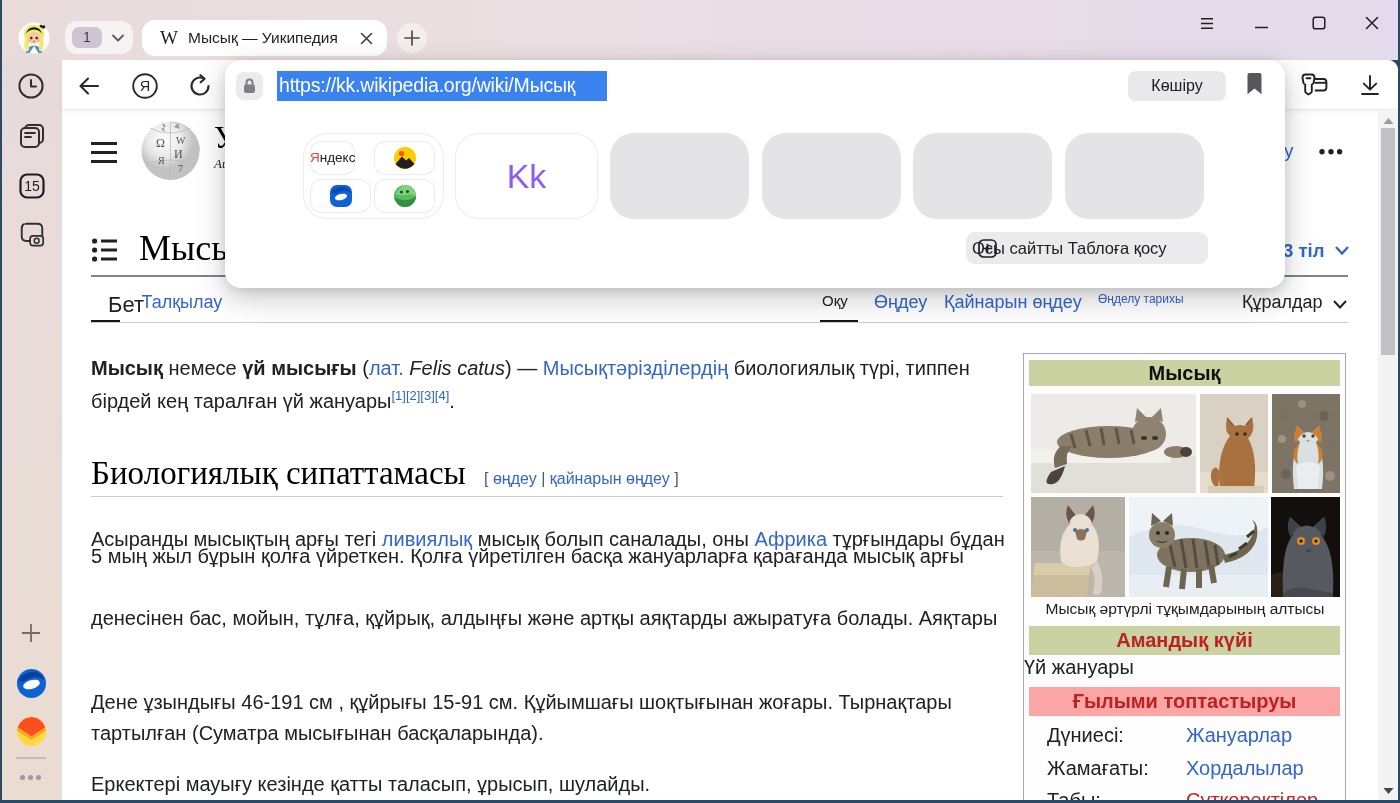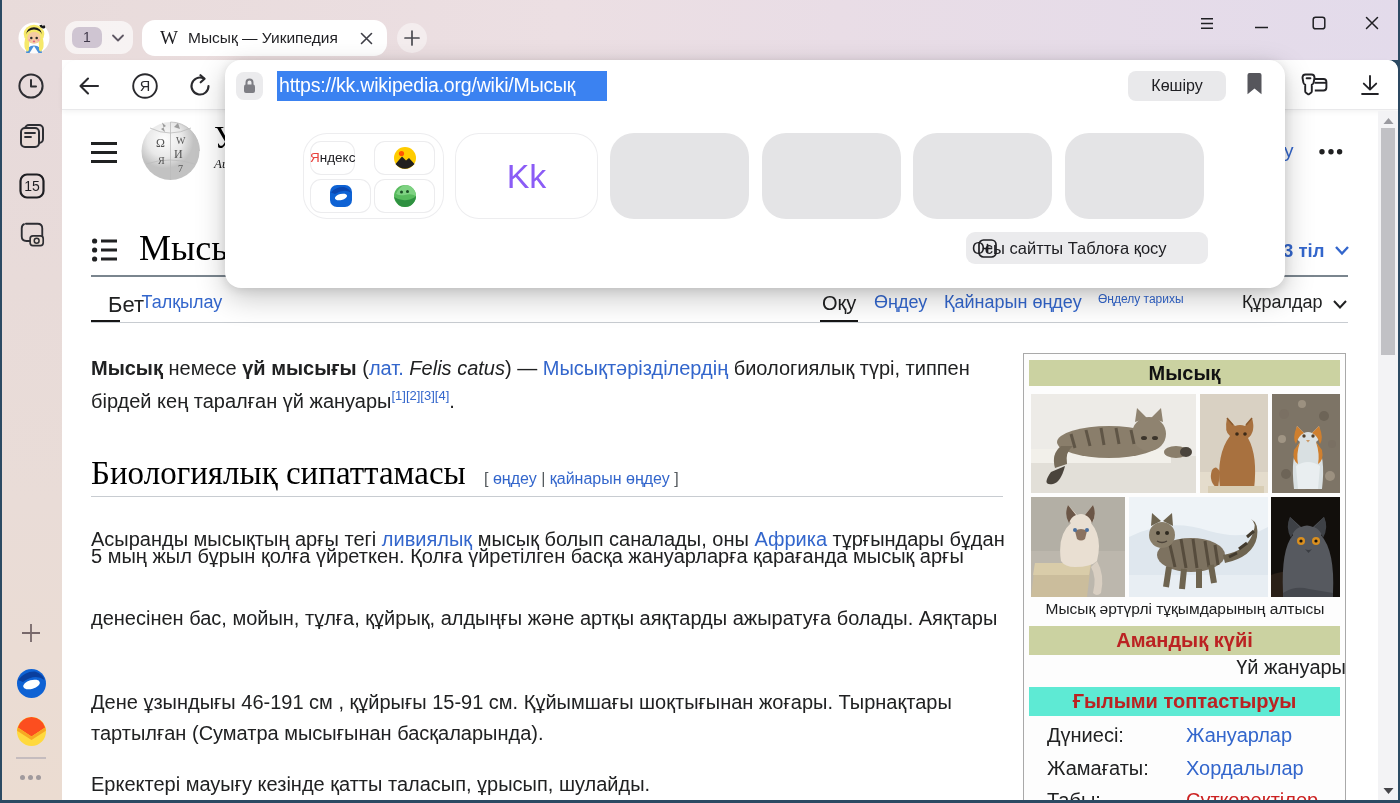--- a/index.html
+++ b/index.html
@@ -205,21 +205,21 @@
         <circle cx="2.6" cy="21" r="2.6" fill="#202122"></circle>
       <path d="M9 3 H25 M9 12 H25 M9 21 H25" stroke="#202122" stroke-width="3.2"></path>
     </svg>
     <div class="abs" style="left:77px;top:170px;font-family:'Liberation Serif',serif;font-size:36px;line-height:36px;color:#000;">Мысық</div>
     <div class="abs" style="left:29px;top:215px;width:1257px;height:1.5px;background:#7a858e;"></div>
 
     <div class="abs wtxt" style="left:46px;top:231.7px;font-size:22px;text-align:right;">Бет</div>
     <div class="abs wtxt blue" style="left:79.5px;top:231.7px;font-size:18px;">Талқылау</div>
     <div class="abs" style="left:29px;top:259.8px;width:29px;height:2.6px;background:#161616;"></div>
     <div class="abs" style="left:29px;top:261.5px;width:1257px;height:1.2px;background:#c8ccd1;"></div>
-    <div class="abs wtxt" style="left:760px;top:231.7px;font-size:20px;">Оқу</div>
+    <div class="abs wtxt" style="left:760px;top:231.7px;font-size:15px;">Оқу</div>
     <div class="abs" style="left:758px;top:259.8px;width:38px;height:2.6px;background:#161616;"></div>
     <div class="abs wtxt blue" style="left:812px;top:231.7px;font-size:18px;">Өңдеу</div>
     <div class="abs wtxt blue" style="left:882px;top:231.7px;font-size:18px;">Қайнарын өңдеу</div>
     <div class="abs wtxt blue" style="left:1036px;top:231.7px;font-size:12px;">Өңделу тарихы</div>
     <div class="abs wtxt" style="left:1180px;top:231.7px;font-size:18px;">Құралдар</div>
     <svg class="abs" style="left:1270px;top:239px" width="16" height="11" viewBox="0 0 16 11">
         <path d="M2 2 L8 8.5 L14 2" stroke="#202122" stroke-width="2" fill="none"></path>
       </svg>
     <div class="abs wtxt blue" style="left:1221px;top:179.5px;font-size:18.5px;font-weight:bold;">3 тіл</div>
     <svg class="abs" style="left:1272px;top:185px" width="16" height="11" viewBox="0 0 16 11">
@@ -322,22 +322,22 @@
         <path d="M19 20 L29 30 Q22 33 20 41 Q14 30 19 20 Z M53 20 L43 30 Q50 33 52 41 Q58 30 53 20 Z" fill="#3e4146"></path>
         <circle cx="30" cy="44" r="4" fill="#d98f1f"></circle>
           <circle cx="45" cy="44" r="4" fill="#d98f1f"></circle>
         <circle cx="30" cy="44" r="1.6" fill="#17130e"></circle>
           <circle cx="45" cy="44" r="1.6" fill="#17130e"></circle>
         <path d="M34 52 Q37.5 54 41 52 L37.5 56 Z" fill="#3a3d42"></path>
         <path d="M12 96 Q24 88 38 92 L62 96 L62 100 L12 100 Z" fill="#45484e"></path>
       </svg>
       <div class="abs" style="left:0;top:246px;width:322px;text-align:center;font-size:15.5px;color:#202122;">Мысық әртүрлі тұқымдарының алтысы</div>
       <div class="abs" style="left:5px;top:271.5px;width:311px;height:29px;background:#cbd2a1;text-align:center;font-size:20px;font-weight:bold;color:#b22;line-height:29px;">Амандық күйі</div>
-      <div class="abs" style="left:0;top:302px;width:322px;text-align:right;font-size:20px;color:#202122;">Үй жануары</div>
-      <div class="abs" style="left:5px;top:333px;width:311px;height:29px;background:#5eead4;text-align:center;font-size:20px;font-weight:bold;color:#b22;line-height:29px;">Ғылыми топтастыруы</div>
+      <div class="abs" style="left:0;top:302px;width:322px;text-align:left;font-size:20px;color:#202122;">Үй жануары</div>
+      <div class="abs" style="left:5px;top:333px;width:311px;height:29px;background:#fca5a5;text-align:center;font-size:20px;font-weight:bold;color:#b22;line-height:29px;">Ғылыми топтастыруы</div>
       <div class="abs" style="left:23px;top:370px;font-size:20px;color:#202122;">Дүниесі:</div>
       <div class="abs blue" style="left:162px;top:370px;font-size:20px;">Жануарлар</div>
       <div class="abs" style="left:23px;top:403px;font-size:20px;color:#202122;">Жамағаты:</div>
       <div class="abs blue" style="left:162px;top:403px;font-size:20px;">Хордалылар</div>
       <div class="abs" style="left:23px;top:435px;font-size:20px;color:#202122;">Табы:</div>
       <div class="abs redl" style="left:162px;top:435px;font-size:20px;">Сүтқоректілер</div>
     </div>
   </div>
   <div class="abs" id="overlay">
 

